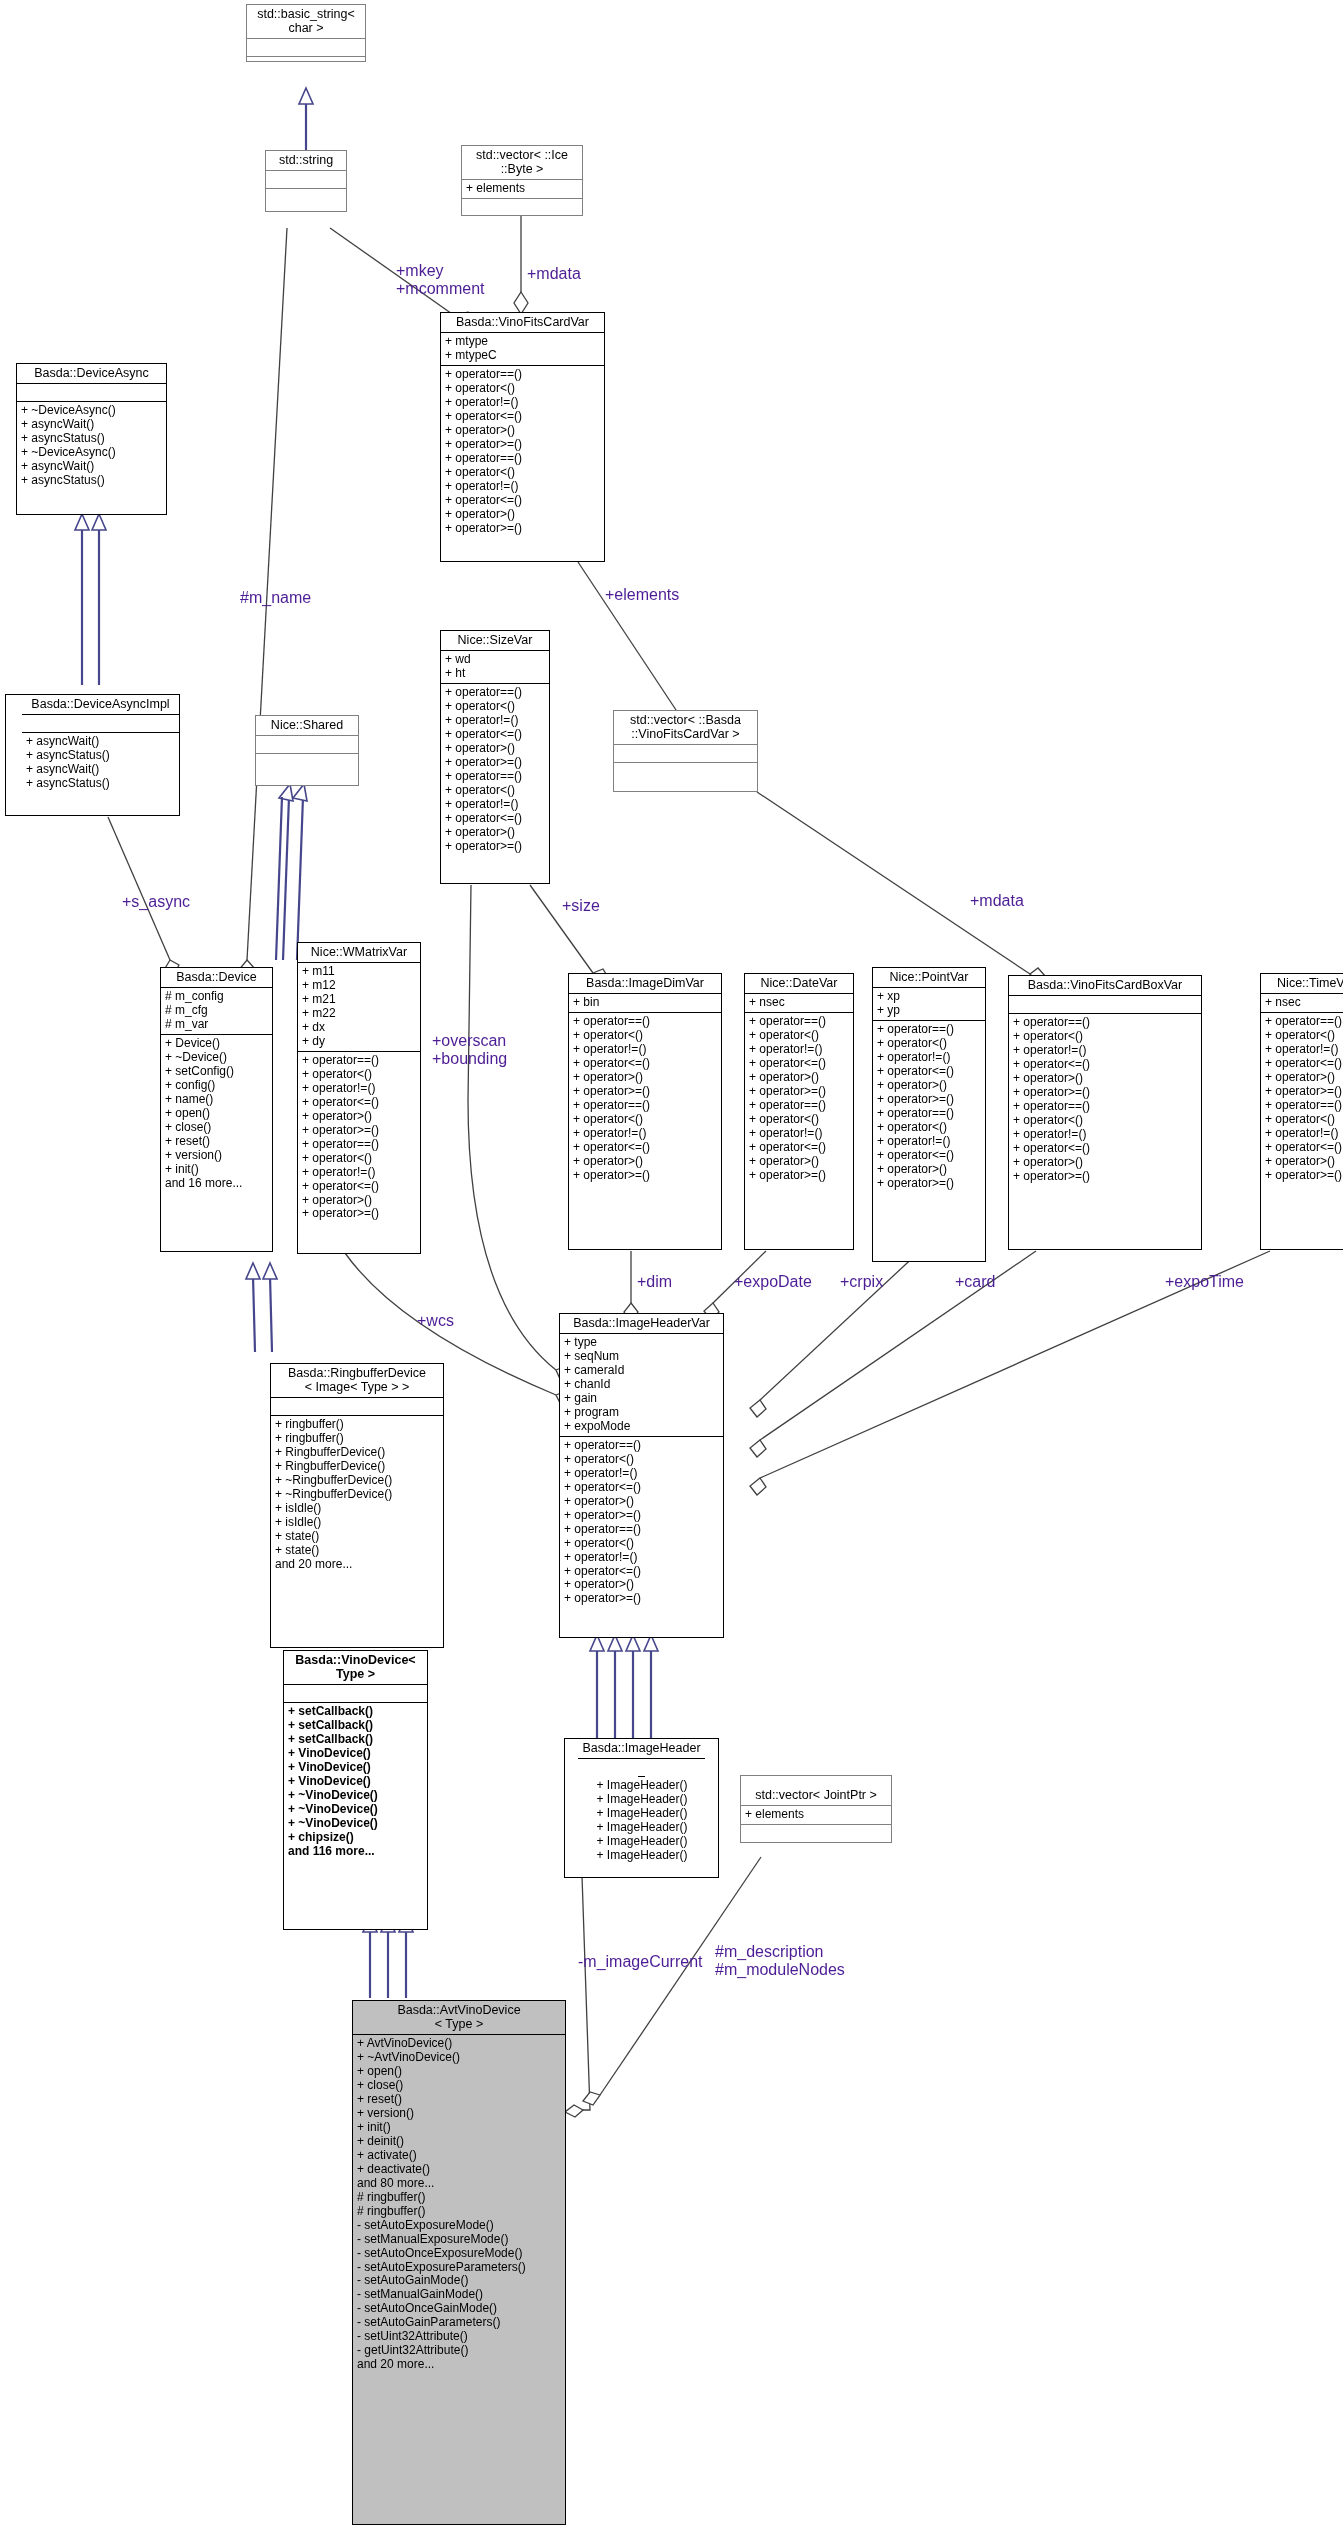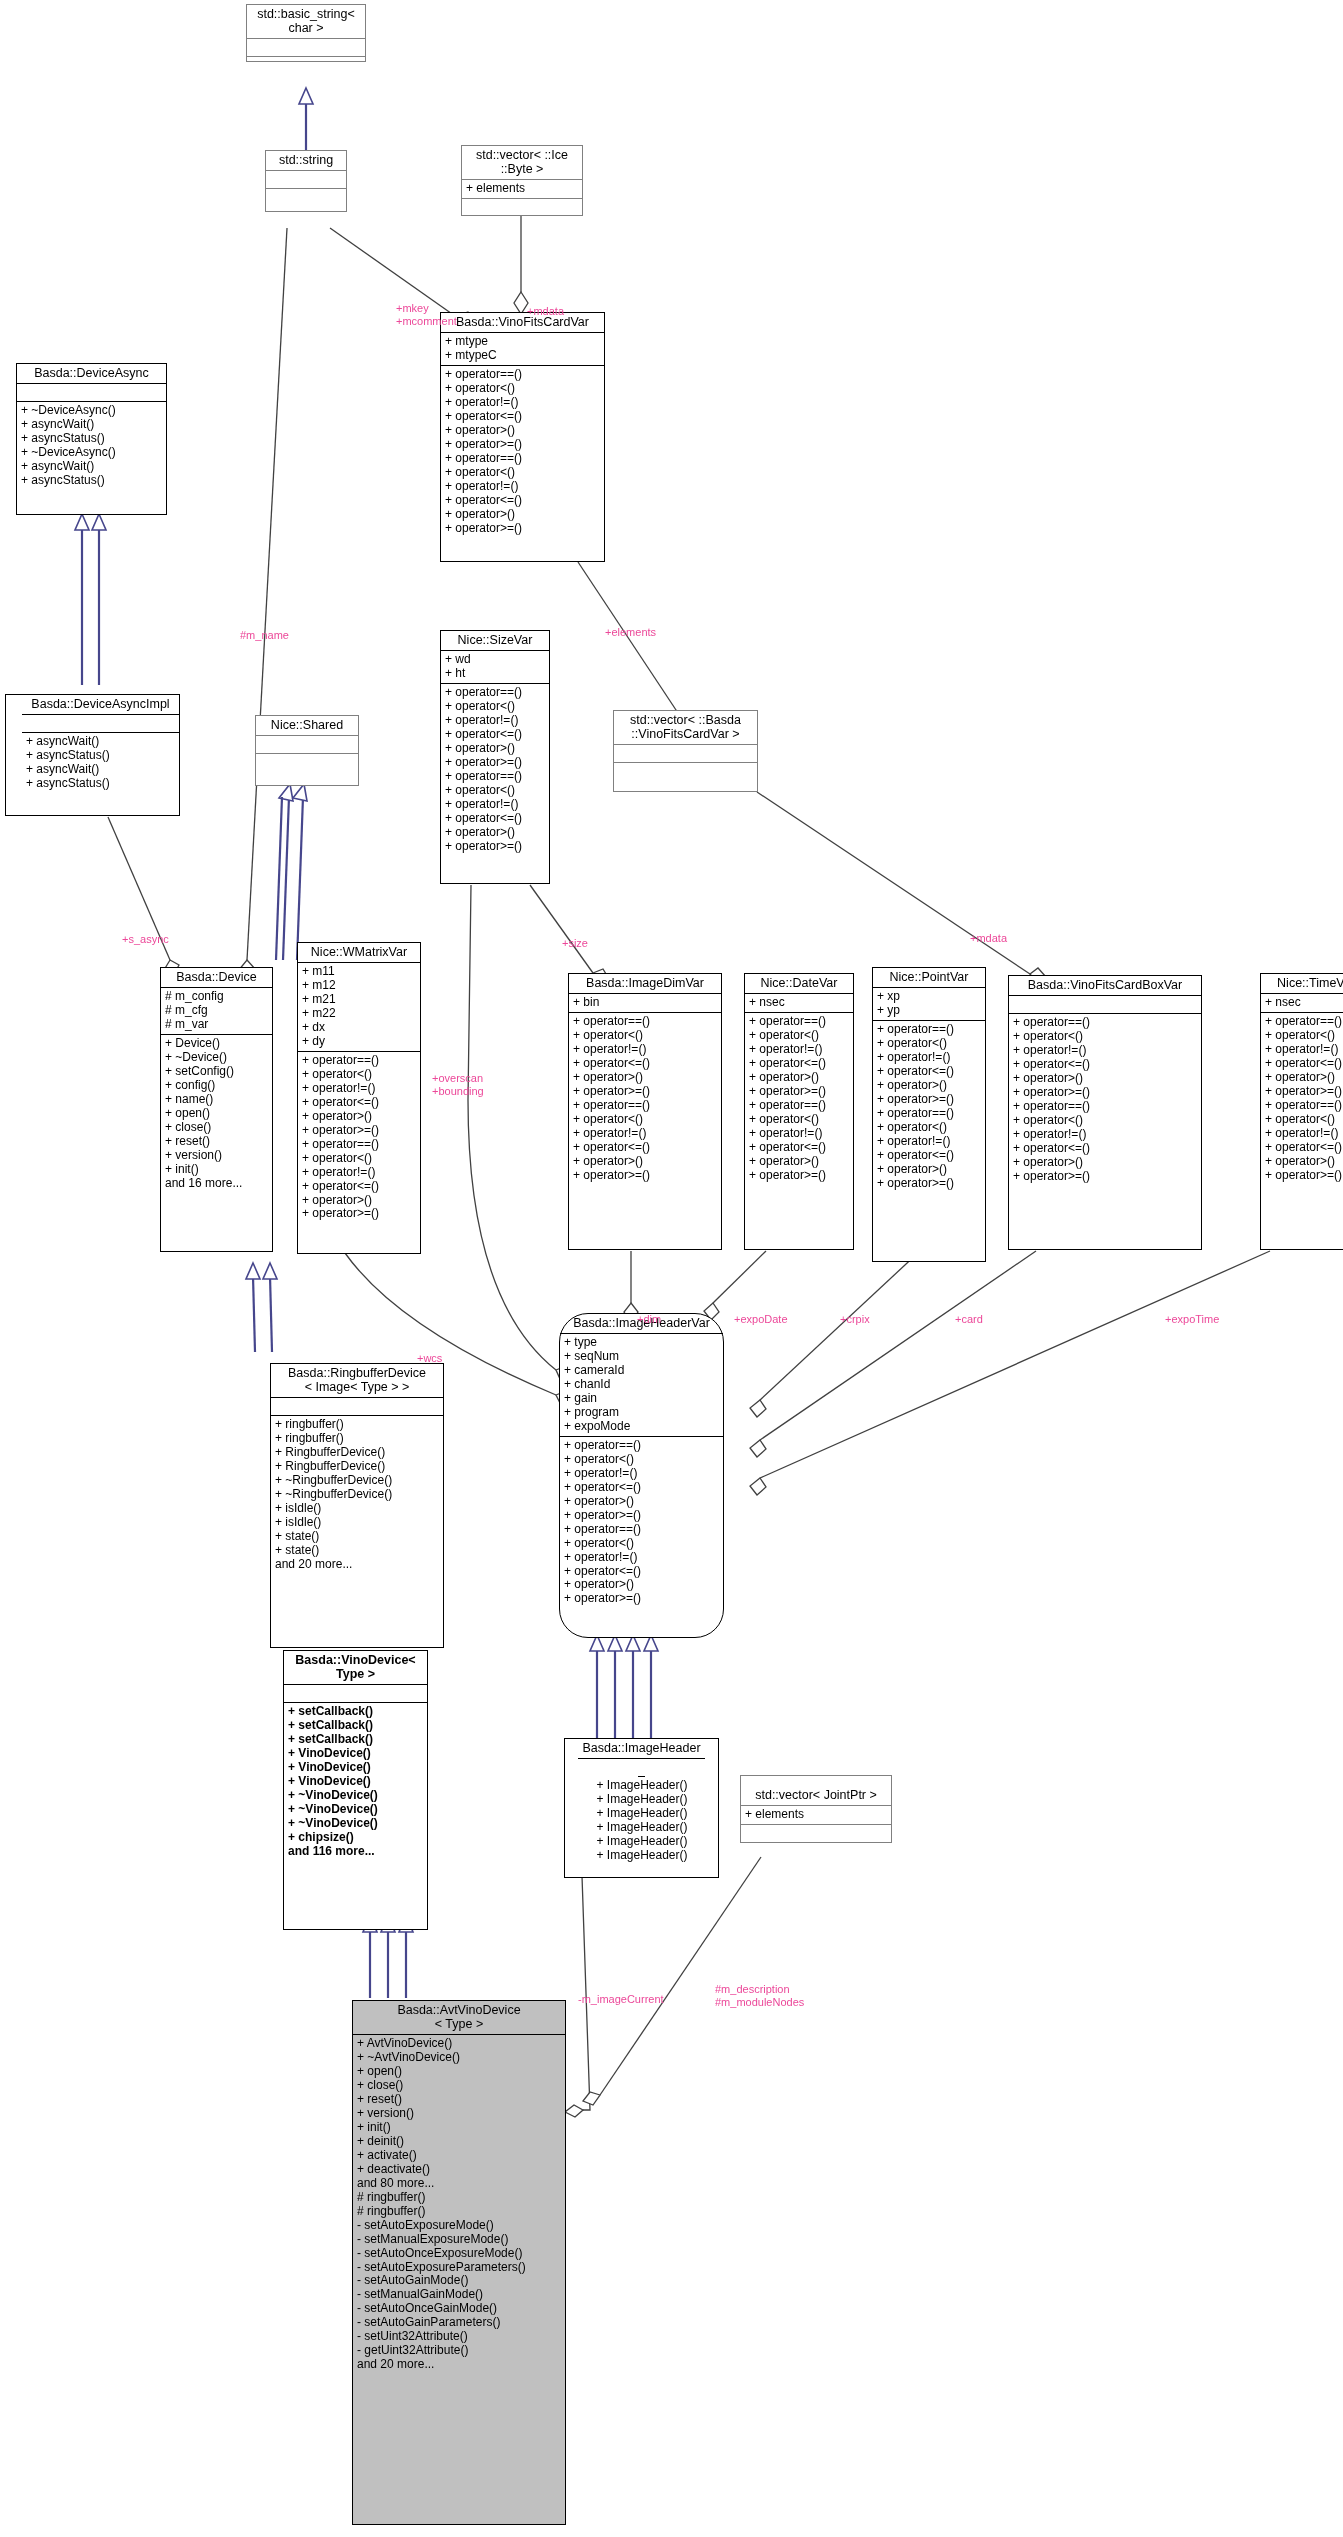--- a/index.html
+++ b/index.html
@@ -57,27 +57,26 @@
   }
   .node:not(.solid) .attrs {
     border-bottom: 1px solid #808080;
   }
   .node .attrs.empty, .node .ops.empty {
     min-height: 13px;
   }
   
   .elabel {
     position: absolute;
-    font-size: 11px;
+    font-size: 16px;
     line-height: 1.15;
     white-space: pre-line;
-    color: #ec4899;
+    color: #4c1d95;
     z-index: 6;
     background: transparent;
-    margin-top: 40px;
   }
   
   svg.links {
     position: absolute;
     left: 0; top: 0;
     width: 1343px;
     height: 2537px;
     z-index: 1;
     pointer-events: none;
   }
@@ -463,21 +462,21 @@
 + RingbufferDevice()
 + ~RingbufferDevice()
 + ~RingbufferDevice()
 + isIdle()
 + isIdle()
 + state()
 + state()
 and 20 more...</div>
   </div>
 
-  <div class="node solid" style="left:559px; top:1313px; width:165px; height:325px;border-radius:29px;">
+  <div class="node solid" style="left:559px; top:1313px; width:165px; height:325px;">
     <div class="title">Basda::ImageHeaderVar</div>
     <div class="attrs">+ type
 + seqNum
 + cameraId
 + chanId
 + gain
 + program
 + expoMode</div>
     <div class="ops">+ operator==()
 + operator&lt;()

